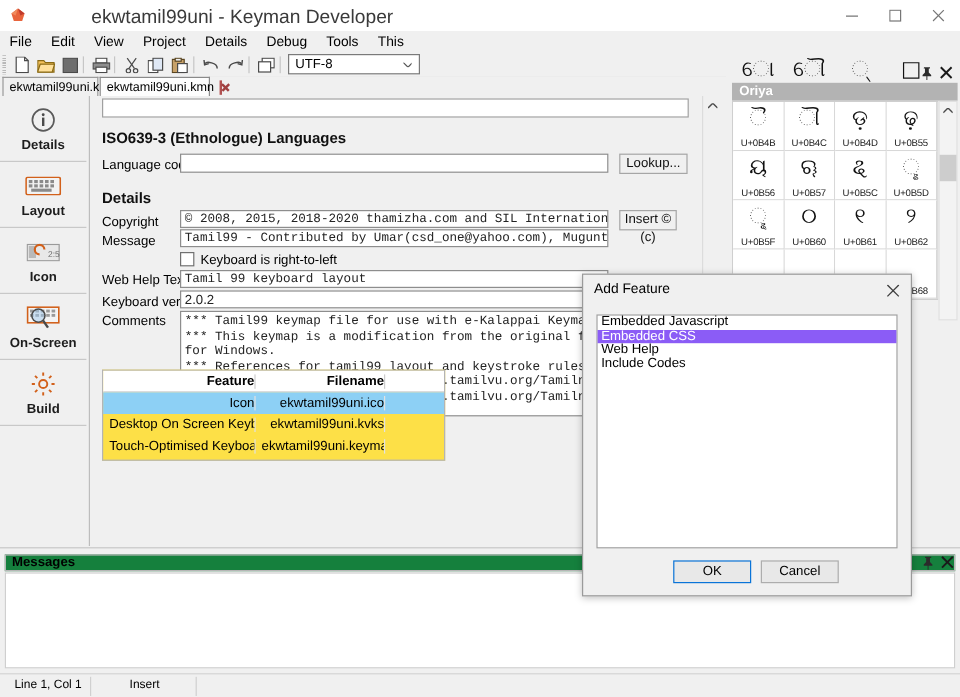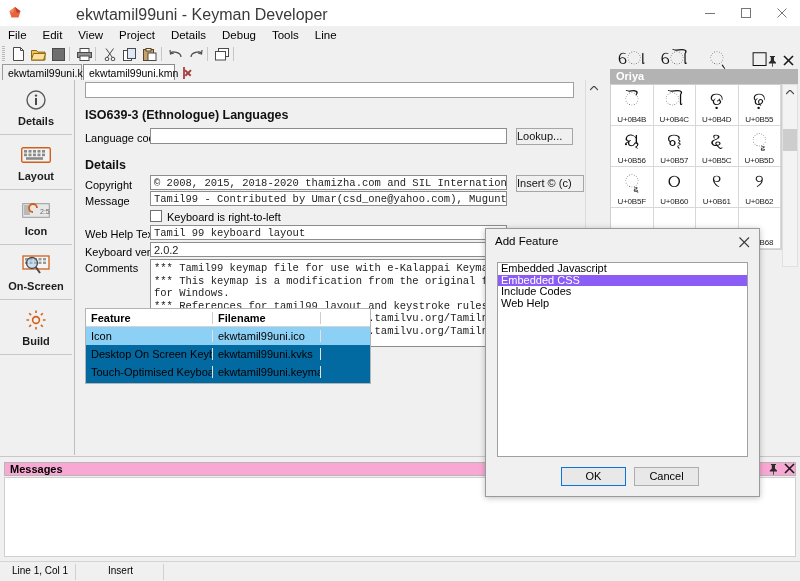--- a/index.html
+++ b/index.html
@@ -62,26 +62,26 @@
   .form{position:absolute;left:75px;top:80px;width:509px;height:375px;background:#f0f0f0;
         overflow:hidden;}
   .topfield{position:absolute;left:10px;top:2px;width:489px;height:16px;background:#fff;border:1px solid #a0a0a0;box-sizing:border-box;}
   .h2{position:absolute;font-size:12.5px;font-weight:bold;color:#111;}
   .lab{position:absolute;font-size:11px;color:#000;}
   .inp{position:absolute;background:#fff;border:1px solid #8d8d8d;box-sizing:border-box;
        font-family:"Liberation Mono", monospace;font-size:10.5px;color:#232323;
        padding:1px 3px;overflow:hidden;white-space:nowrap;line-height:13px;}
   .inp.mono-area{white-space:pre;line-height:12.6px;padding:2px 3px;}
   .btn{position:absolute;background:#f0f0f0;border:1px solid #a6a6a6;box-sizing:border-box;
-       font-size:11px;color:#111;}
+       font-size:11px;text-align:center;color:#111;}
   .chk{position:absolute;width:12px;height:12px;background:#fff;border:1px solid #707070;box-sizing:border-box;}
 
   
-  .ftable{position:absolute;left:85px;top:308px;width:286px;height:76px;background:#0369a1;
-          border:1px solid #b4b4b4;box-sizing:border-box;}
+  .ftable{position:absolute;left:85px;top:308px;width:286px;height:76px;background:#fde047;
+          border:1px solid #b4b4b4;box-sizing:border-box;text-align:right;}
   .frow{display:flex;height:18px;align-items:center;box-sizing:border-box;}
   .frow.head{background:#fff;border-bottom:1px solid #d4d4d4;font-weight:bold;}
   .frow.sel{background:#8dd0f5;}
   .fc0{width:127px;padding-left:5px;font-size:11px;overflow:hidden;white-space:nowrap;box-sizing:border-box;border-right:1px solid #e2e2e2;}
   .fc1{width:108px;padding-left:5px;font-size:11px;overflow:hidden;white-space:nowrap;box-sizing:border-box;border-right:1px solid #e2e2e2;}
   .fc2{width:47px;box-sizing:border-box;}
   .frow.head .fc0,.frow.head .fc1,.frow.head .fc2{border-right:1px solid #cdcdcd;}
 
   
   .vscroll{position:absolute;left:585px;top:80px;width:16px;height:375px;background:#f0f0f0;border-left:1px solid #dcdcdc;}
@@ -102,21 +102,21 @@
         display:flex;flex-direction:column;align-items:center;justify-content:flex-end;padding-bottom:1px;background:#fff;}
   .cell .gl{flex:1;display:flex;align-items:center;justify-content:center;font-size:18px;line-height:1;color:#111;
             font-family:"DejaVu Sans", sans-serif;}
   .cell .cd{font-size:8px;color:#222;letter-spacing:-0.2px;margin-top:48px;}
   .cmap-scroll{position:absolute;left:177px;top:32px;width:16px;height:183px;background:#f3f3f3;border:1px solid #e0e0e0;box-sizing:border-box;}
   .cmap-scroll .up{position:absolute;top:0;left:0;width:14px;height:14px;display:flex;align-items:center;justify-content:center;}
   .cmap-scroll .thumb{position:absolute;left:0;top:44px;width:14px;height:22px;background:#cdcdcd;}
 
   
   .msg{position:absolute;left:0;top:456px;width:800px;height:105px;background:#f0f0f0;border-top:1px solid #c8c8c8;}
-  .msg-head{position:absolute;left:4px;top:5px;width:792px;height:14px;background:#f9a8d4;border:1px solid #b6b6b6;
+  .msg-head{position:absolute;left:4px;top:5px;width:792px;height:14px;background:#15803d;border:1px solid #b6b6b6;
             box-sizing:border-box;font-size:11px;font-weight:bold;padding-left:5px;line-height:12px;}
   .msg-pin{position:absolute;right:21px;top:6px;width:11px;height:12px;}
   .msg-close{position:absolute;right:5px;top:6px;width:11px;height:12px;}
   .msg-body{position:absolute;left:4px;top:20px;width:792px;height:80px;background:#fff;border:1px solid #cfcfcf;box-sizing:border-box;}
 
   
   .status{position:absolute;left:0;top:561px;width:800px;height:20px;background:#f0f0f0;border-top:1px solid #d4d4d4;}
   .st-cell{position:absolute;top:3px;font-size:10px;color:#000;}
   .st-div{position:absolute;top:2px;width:1px;height:16px;background:#d0d0d0;}
 
@@ -168,21 +168,21 @@
   </div>
 
   <div class="menubar">
     <div class="menu-item">File</div>
     <div class="menu-item">Edit</div>
     <div class="menu-item">View</div>
     <div class="menu-item">Project</div>
     <div class="menu-item">Details</div>
     <div class="menu-item">Debug</div>
     <div class="menu-item">Tools</div>
-    <div class="menu-item">Line</div>
+    <div class="menu-item">This</div>
   </div>
 
   <div class="toolbar">
     <div class="grip"></div>
     <div class="tbtn" style="left:8px">
       <svg width="13" height="14">
           <path d="M1.5 0.5 h7 l3 3 v10 h-10 z" fill="#fff" stroke="#4a4a4a"></path>
           <path d="M8.5 0.5 v3 h3" fill="none" stroke="#4a4a4a"></path>
         </svg>
     </div>
@@ -241,20 +241,26 @@
         </svg>
     </div>
     <div class="tsep" style="left:207px"></div>
     <div class="tbtn" style="left:212px">
       <svg width="14" height="13">
           <rect x="3.5" y="0.5" width="10" height="8" fill="#fff" stroke="#4a4a4a"></rect>
           <rect x="0.5" y="3.5" width="10" height="8.5" fill="#fff" stroke="#4a4a4a"></rect>
         </svg>
     </div>
     <div class="tsep" style="left:233px"></div>
+    <div class="combo" style="left:240px;width:110px">
+      <span>UTF-8</span>
+      <svg class="carrow" width="8" height="5">
+          <path d="M0 0 L4 4 L8 0" fill="none" stroke="#555" stroke-width="1"></path>
+        </svg>
+    </div>
   </div>
 
   <div class="tabstrip">
     <div class="tab" style="left:2px;width:80px">
       <span class="lbl">ekwtamil99uni.kpj</span>
       <span class="tabclose"></span>
     </div>
     <div class="tab active" style="left:83px;width:92px">
       <span class="lbl">ekwtamil99uni.kmn</span>
       <span class="tabclose"></span>
@@ -345,21 +351,21 @@
     <div class="h2" style="left:10px;top:28px">ISO639-3 (Ethnologue) Languages</div>
 
     <div class="lab" style="left:10px;top:52px">Language codes</div>
     <div class="inp" style="left:75px;top:48px;width:357px;height:16px"></div>
     <div class="btn" style="left:441px;top:48px;width:57px;height:17px;line-height:15px">Lookup...</div>
 
     <div class="h2" style="left:10px;top:78px">Details</div>
 
     <div class="lab" style="left:10px;top:99px">Copyright</div>
     <div class="inp" style="left:75px;top:95px;width:357px;height:15px">© 2008, 2015, 2018-2020 thamizha.com and SIL International</div>
-    <div class="btn" style="left:441px;top:95px;width:68px;height:17px;line-height:15px">Insert © (c)</div>
+    <div class="btn" style="left:441px;top:95px;width:48px;height:17px;line-height:15px">Insert © (c)</div>
 
     <div class="lab" style="left:10px;top:115px">Message</div>
     <div class="inp" style="left:75px;top:111px;width:357px;height:15px">Tamil99 - Contributed by Umar(csd_one@yahoo.com), Mugunth (mugunth@gmail.com) and</div>
 
     <div class="chk" style="left:75px;top:130px"></div>
     <div class="lab" style="left:92px;top:131px">Keyboard is right-to-left</div>
 
     <div class="lab" style="left:10px;top:148px">Web Help Text</div>
     <div class="inp" style="left:75px;top:145px;width:357px;height:15px">Tamil 99 keyboard layout</div>
 
@@ -529,20 +535,20 @@
     <div class="dlg-title">Add Feature</div>
     <div class="dlg-x">
       <svg width="11" height="11">
           <line x1="0.5" y1="0.5" x2="10" y2="10" stroke="#3c3c3c" stroke-width="1.1"></line>
           <line x1="10" y1="0.5" x2="0.5" y2="10" stroke="#3c3c3c" stroke-width="1.1"></line>
         </svg>
     </div>
     <div class="dlg-list">
       <div class="li">Embedded Javascript</div>
       <div class="li sel">Embedded CSS</div>
+      <div class="li">Web Help</div>
       <div class="li">Include Codes</div>
-      <div class="li">Web Help</div>
     </div>
     <div class="dlg-ok">OK</div>
     <div class="dlg-cancel">Cancel</div>
   </div>
 
 </div>
 
 </body></html>

